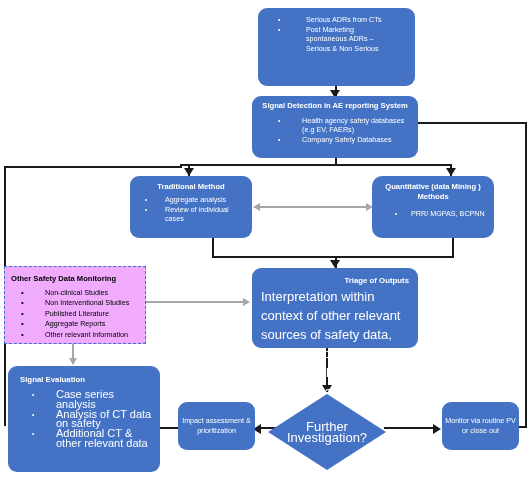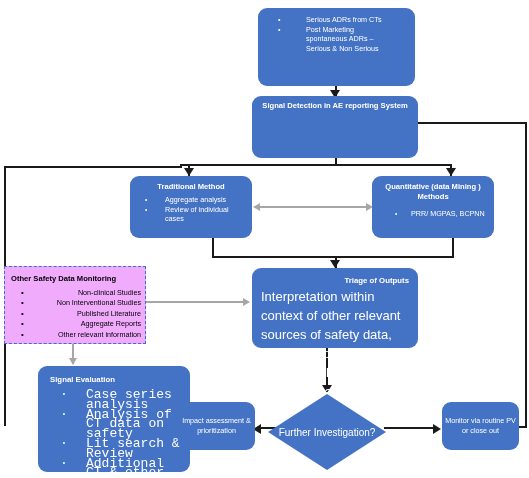--- a/index.html
+++ b/index.html
@@ -65,41 +65,41 @@
     padding:6px 5px 4px 5px;
   }
   #n-traditional .title{font-size:7.6px;line-height:10px;text-align:center;}
   #n-traditional ul{margin-top:3px;}
   #n-traditional li{font-size:7.2px;line-height:9.6px;padding-left:30px;}
   #n-traditional li::before{left:10px;font-size:6.5px;}
 
   #n-quantitative{
     left:372px;top:176px;width:122px;height:62px;
     padding:6px 5px 4px 5px;
+    border-radius:10px;
   }
   #n-quantitative .title{font-size:7.6px;line-height:10px;text-align:center;}
   #n-quantitative ul{margin-top:7px;}
   #n-quantitative li{font-size:7.2px;line-height:9.6px;padding-left:34px;}
   #n-quantitative li::before{left:18px;font-size:6.5px;}
 
   #n-triage{
     left:252px;top:268px;width:166px;height:80px;
     padding:7px 9px 5px 9px;
   }
   #n-triage .title{font-size:7.8px;line-height:11px;text-align:right;}
   #n-triage .body{font-size:13px;line-height:19px;margin-top:1px;color:#ffffff;}
 
   #n-signal-eval{
     left:8px;top:366px;width:152px;height:106px;
     padding:8px 6px 5px 6px;
-    margin-left:30px;
   }
   #n-signal-eval .title{font-size:7.8px;line-height:11px;padding-left:6px;}
   #n-signal-eval ul{margin-top:5px;}
-  #n-signal-eval li{font-size:13px;line-height:9.8px;padding-left:42px;font-family:Liberation Mono, monospace;}
+  #n-signal-eval li{font-size:11px;line-height:9.8px;padding-left:42px;}
   #n-signal-eval li::before{left:18px;font-size:6.5px;}
 
   #n-impact{
     left:178px;top:402px;width:77px;height:48px;
     font-size:7.2px;line-height:10px;
   }
   #n-monitor{
     left:442px;top:402px;width:77px;height:48px;
     font-size:7.2px;line-height:10px;border-radius:9px;
   }
@@ -108,42 +108,42 @@
   #n-other{
     position:absolute;
     left:4px;top:266px;width:142px;height:78px;
     border:1.3px dashed #3a6fd0;
     background:#f0abfc;
     box-sizing:border-box;
     padding:6px 4px 4px 6px;
     z-index:5;
   }
   #n-other .title{font-size:7.6px;font-weight:bold;color:#000000;line-height:11px;}
-  #n-other ul{margin:4px 0 0 0;padding:0;list-style:none;text-align:right;}
+  #n-other ul{margin:4px 0 0 0;padding:0;list-style:none;}
   #n-other li{
     position:relative;font-size:7.2px;line-height:10.4px;
     color:#000000;padding-left:34px;
   }
   #n-other li::before{content:"\2022";position:absolute;left:10px;color:#000000;font-size:8px;}
 
   
   #n-decision{
     position:absolute;
     left:268px;top:394px;width:118px;height:76px;
     z-index:5;
   }
   #n-decision .shape{
     position:absolute;inset:0;
     background:#4472C4;
     clip-path:polygon(50% 0%,100% 50%,50% 100%,0% 50%);
   }
   #n-decision .dlabel{
     position:absolute;inset:0;
     display:flex;align-items:center;justify-content:center;
-    text-align:center;color:#ffffff;font-size:10px;line-height:11px;
+    text-align:center;color:#ffffff;font-size:13px;line-height:11px;
   }
 
   
   .ln{position:absolute;background:#1a1a1a;z-index:2;}
   .lnh{height:2.2px;}
   .lnv{width:2.2px;}
   .gl{position:absolute;background:#A6A6A6;z-index:2;}
   .glh{height:2.2px;}
   .glv{width:2.2px;}
 
@@ -208,20 +208,24 @@
 
   <div class="node" id="n-sources">
     <ul>
       <li>Serious ADRs from CTs</li>
       <li>Post Marketing spontaneous ADRs – Serious &amp; Non Serious</li>
     </ul>
   </div>
 
   <div class="node" id="n-signal-detection">
     <div class="title">Signal Detection in AE reporting System</div>
+    <ul>
+      <li>Health agency safety databases (e.g EV, FAERs)</li>
+      <li>Company Safety Databases</li>
+    </ul>
   </div>
 
   <div class="node" id="n-traditional">
     <div class="title">Traditional Method</div>
     <ul>
       <li>Aggregate analysis</li>
       <li>Review of individual cases</li>
     </ul>
   </div>
 
@@ -246,21 +250,20 @@
       <li>Aggregate Reports</li>
       <li>Other relevant information</li>
     </ul>
   </div>
 
   <div class="node" id="n-signal-eval">
     <div class="title">Signal Evaluation</div>
     <ul>
       <li>Case series analysis</li>
       <li>Analysis of CT data on safety</li>
-      <li>Lit search &amp; Review</li>
       <li>Additional CT &amp; other relevant data</li>
     </ul>
   </div>
 
   <div class="node centered" id="n-impact">
     <span>Impact assessment &amp; prioritization</span>
   </div>
 
   <div id="n-decision">
     <div class="shape"></div>

